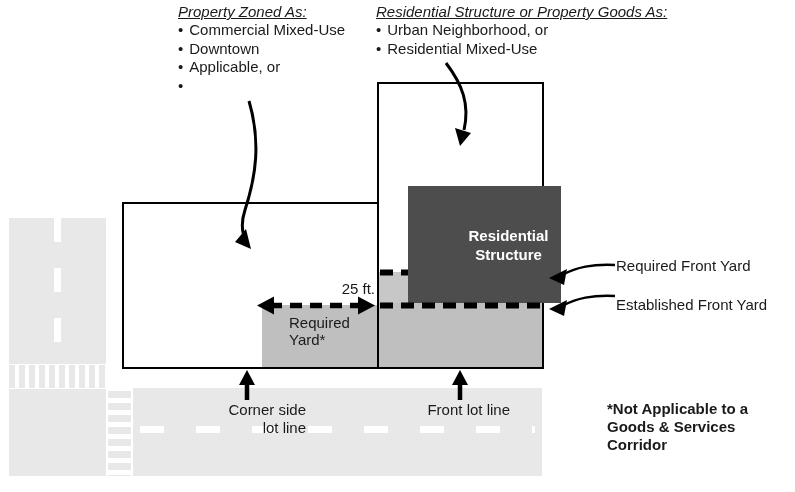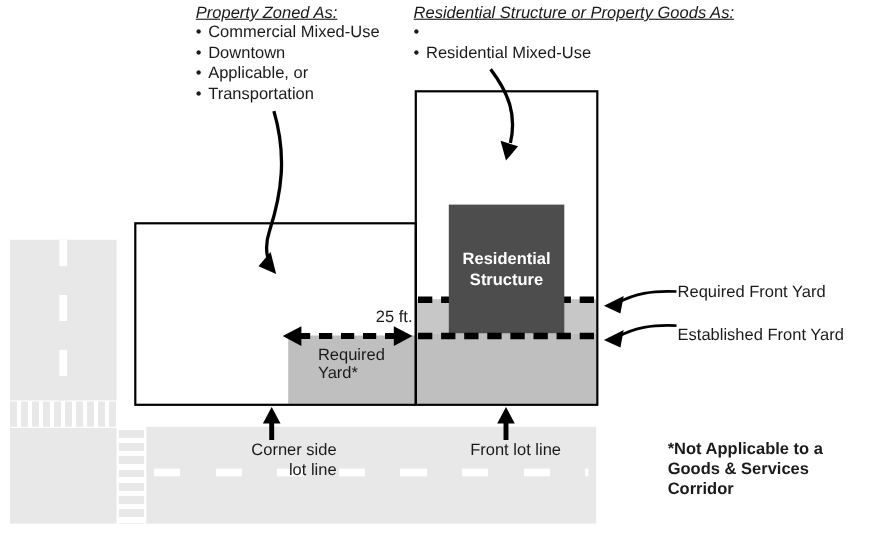--- a/index.html
+++ b/index.html
@@ -27,21 +27,21 @@
   .band{left:379px;top:272px;width:163px;height:31px;background:#c7c7c7;}
   .lower-band{left:379px;top:303px;width:163px;height:64px;}
   
   .lot{border:2px solid #000;background:transparent;box-sizing:border-box;}
   .left-lot{left:122px;top:202px;width:257px;height:167px;}
   .right-lot{left:377px;top:82px;width:167px;height:287px;}
   
   .structure{left:408px;top:186px;width:105px;height:117px;background:#4d4d4d;
     display:flex;align-items:center;justify-content:center;text-align:center;
     color:#ffffff;font-weight:bold;font-size:15px;line-height:19px;
-    white-space:pre-line;z-index:2;}
+    white-space:pre-line;z-index:2;padding-left:48px;}
   svg.under{left:0;top:0;z-index:1;}
   svg.over{left:0;top:0;z-index:3;}
   
   .txt{font-size:15px;line-height:18px;z-index:4;}
   .hdr{text-decoration:underline;font-style:italic;}
   .list{display:flex;flex-direction:column;}
   .li{display:flex;gap:6px;line-height:18.5px;}
   .pre{white-space:pre-line;}
   .ctr{text-align:right;}
   .bold{font-weight:bold;}
@@ -111,28 +111,28 @@
     <div class="li">
         <span>•</span>
         <span>Downtown</span>
       </div>
     <div class="li">
         <span>•</span>
         <span>Applicable, or</span>
       </div>
     <div class="li">
         <span>•</span>
-        <span>Transportation</span>
       </div>
   </div>
 
   <div class="abs txt list" style="left:376px;top:3px;width:330px;">
     <div class="hdr">Residential Structure or Property Goods As:</div>
     <div class="li">
         <span>•</span>
+        <span>Urban Neighborhood, or</span>
       </div>
     <div class="li">
         <span>•</span>
         <span>Residential Mixed-Use</span>
       </div>
   </div>
 
   <div class="abs txt ctr" style="left:275px;top:280px;width:100px;">25 ft.</div>
   <div class="abs txt pre" style="left:289px;top:314px;line-height:17px;">Required
 Yard*</div>

